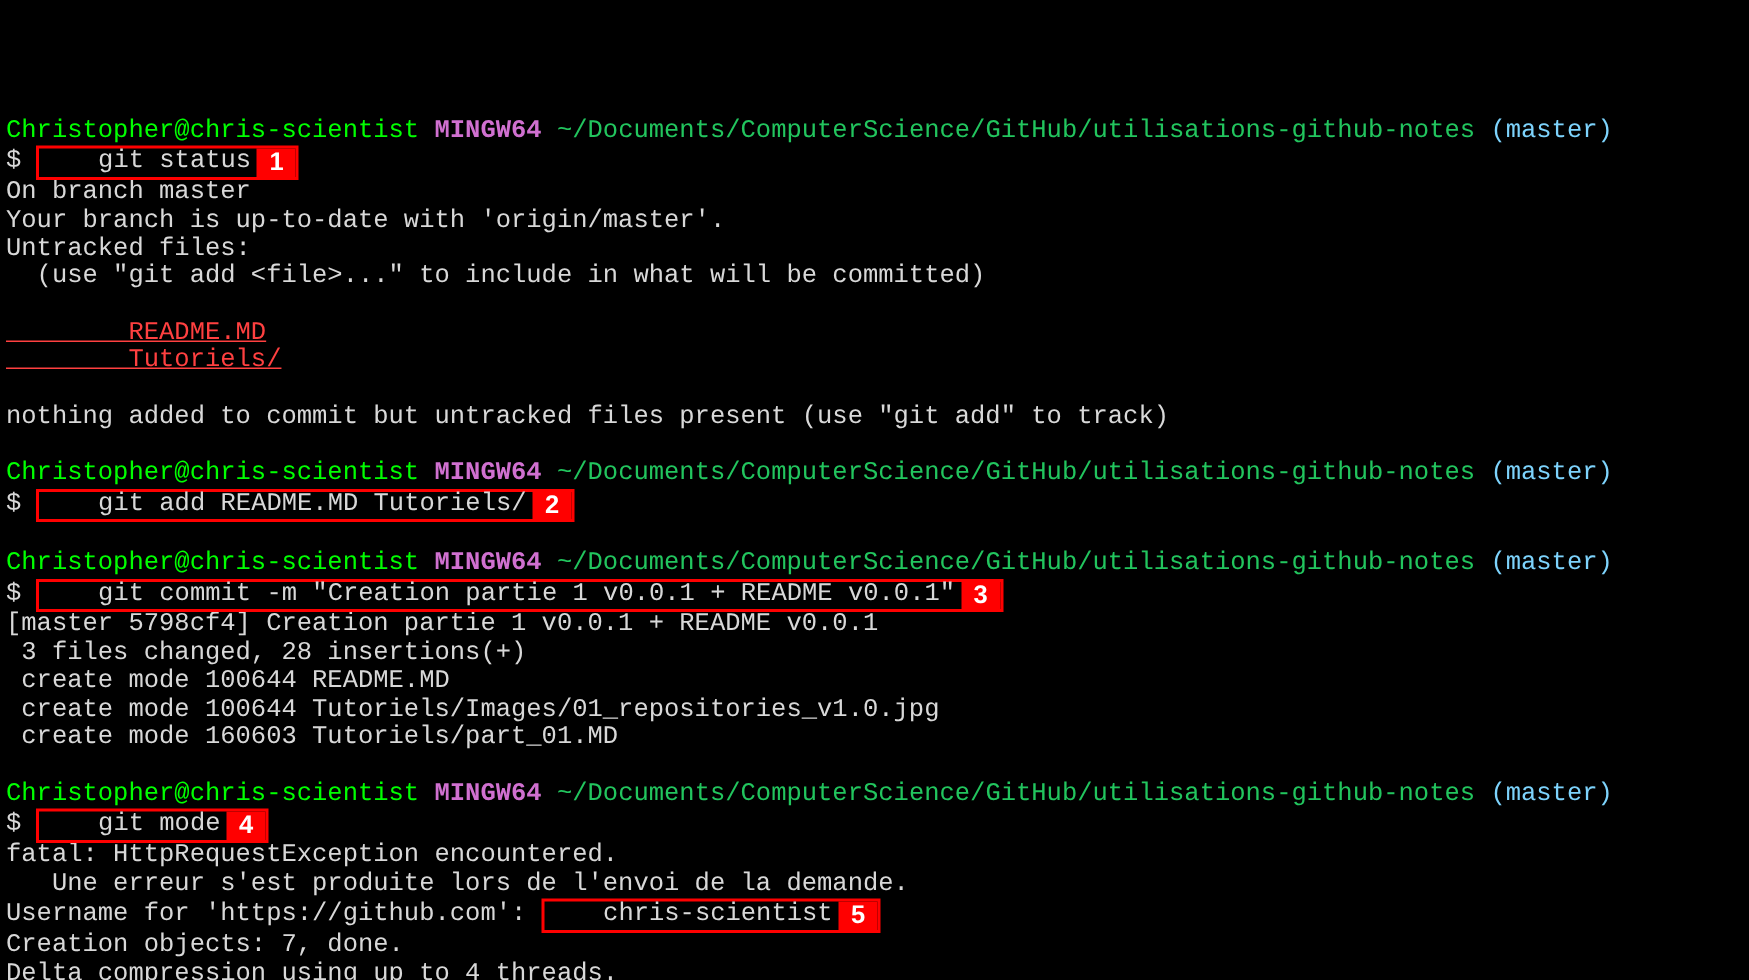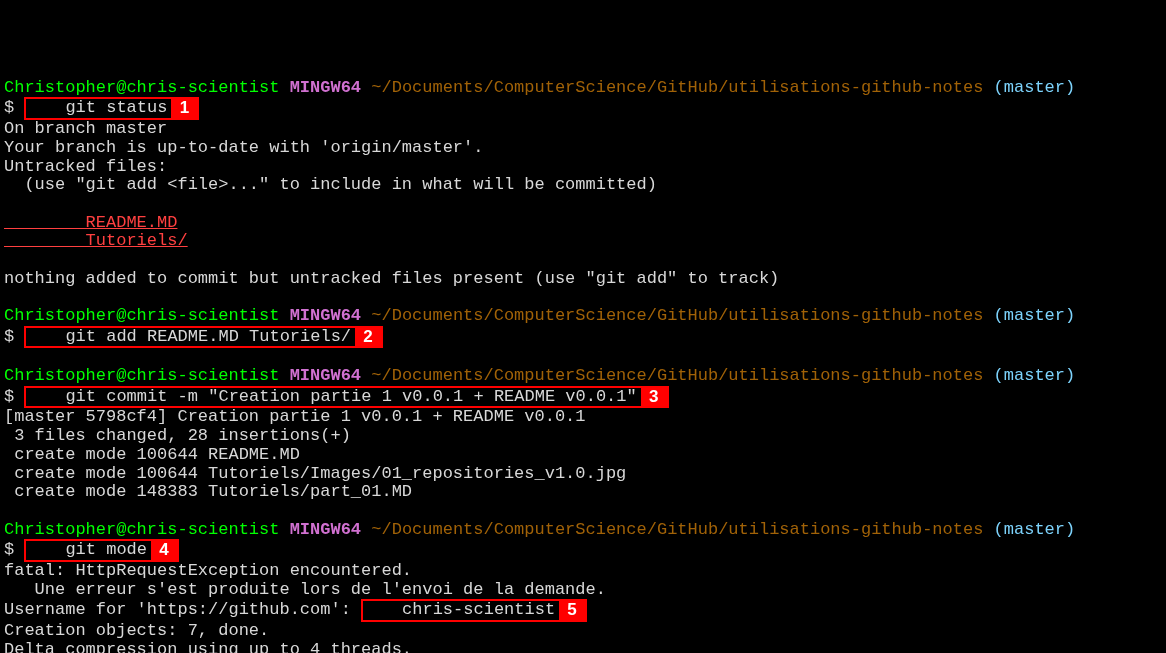--- a/index.html
+++ b/index.html
@@ -9,21 +9,21 @@
     color: #d0d0d0;
     font-family: "Consolas", "Courier New", monospace;
     font-size: 17px;
     line-height: 1.1;
     white-space: pre;
     width: 1166px;
     box-sizing: border-box;
   }
   .green  { color: #00ff00; text-align: right; }
   .purple { color: #d070d0; font-weight: bold; }
-  .yellow { color: #a16207; }
+  .yellow { color: #22c55e; }
   .cyan   { color: #7dd3fc; }
   .red    { color: #ff4040; text-decoration: underline; }
   .white  { color: #d8d8d8; }
 
   .box {
     position: relative;
     display: inline-block;
     border: 2px solid #ff0000;
     padding: 0 2px;
     box-sizing: border-box;
@@ -64,21 +64,21 @@
 
 <span class="green">Christopher</span><span class="green">@</span><span class="green">chris-scientist</span> <span class="purple">MINGW64</span> <span class="yellow">~/Documents/ComputerScience/GitHub/utilisations-github-notes</span> <span class="cyan">(master)</span>
 <span class="white">$</span> <span class="box pad-badge"><span class="white">git add README.MD Tutoriels/</span><span class="badge">2</span></span>
 
 <span class="green">Christopher</span><span class="green">@</span><span class="green">chris-scientist</span> <span class="purple">MINGW64</span> <span class="yellow">~/Documents/ComputerScience/GitHub/utilisations-github-notes</span> <span class="cyan">(master)</span>
 <span class="white">$</span> <span class="box pad-badge"><span class="white">git commit -m "Creation partie 1 v0.0.1 + README v0.0.1"</span><span class="badge">3</span></span>
 <span class="white">[master 5798cf4] Creation partie 1 v0.0.1 + README v0.0.1</span>
 <span class="white"> 3 files changed, 28 insertions(+)</span>
 <span class="white"> create mode 100644 README.MD</span>
 <span class="white"> create mode 100644 Tutoriels/Images/01_repositories_v1.0.jpg</span>
-<span class="white"> create mode 148383 Tutoriels/part_01.MD</span>
+<span class="white"> create mode 160603 Tutoriels/part_01.MD</span>
 
 <span class="green">Christopher</span><span class="green">@</span><span class="green">chris-scientist</span> <span class="purple">MINGW64</span> <span class="yellow">~/Documents/ComputerScience/GitHub/utilisations-github-notes</span> <span class="cyan">(master)</span>
 <span class="white">$</span> <span class="box pad-badge"><span class="white">git mode</span><span class="badge">4</span></span>
 <span class="white">fatal: HttpRequestException encountered.</span>
 <span class="white">   Une erreur s'est produite lors de l'envoi de la demande.</span>
 <span class="white">Username for 'https://github.com': </span><span class="box pad-badge"><span class="white">chris-scientist</span><span class="badge">5</span></span>
 <span class="white">Creation objects: 7, done.</span>
 <span class="white">Delta compression using up to 4 threads.</span>
 
 

